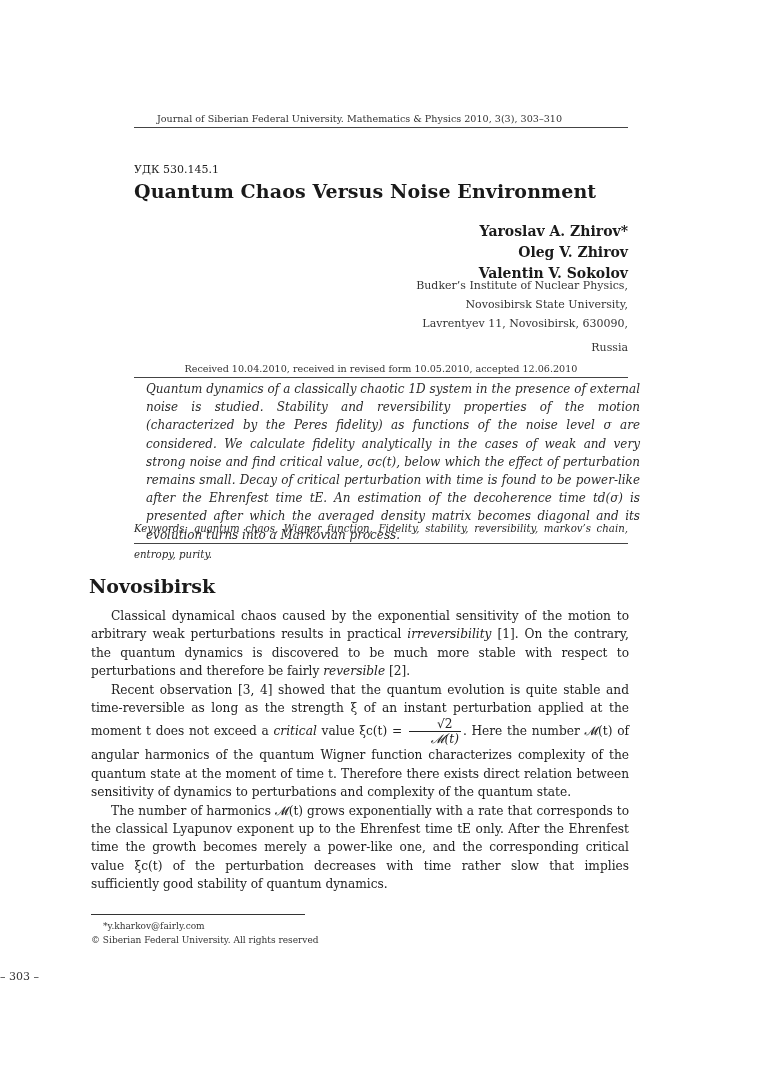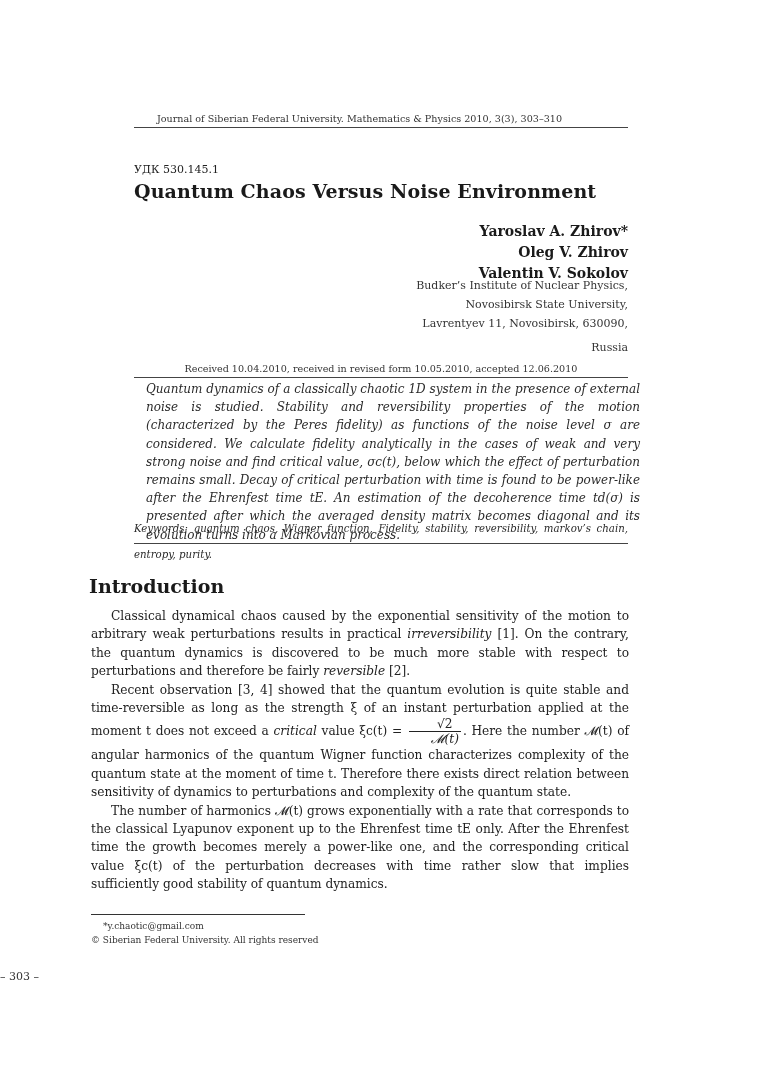--- a/index.html
+++ b/index.html
@@ -64,27 +64,27 @@
   <div class="country">Russia</div>
 </div>
 
 <div class="abs received">Received 10.04.2010, received in revised form 10.05.2010, accepted 12.06.2010</div>
 <div class="rule" style="top:377px;"></div>
 
 <div class="abs abstract">Quantum dynamics of a classically chaotic 1D system in the presence of external noise is studied. Stability and reversibility properties of the motion (characterized by the Peres fidelity) as functions of the noise level σ are considered. We calculate fidelity analytically in the cases of weak and very strong noise and find critical value, σc(t), below which the effect of perturbation remains small. Decay of critical perturbation with time is found to be power-like after the Ehrenfest time tE. An estimation of the decoherence time td(σ) is presented after which the averaged density matrix becomes diagonal and its evolution turns into a Markovian process.</div>
 <div class="abs keywords">Keywords: quantum chaos, Wigner function, Fidelity, stability, reversibility, markov’s chain, entropy, purity.</div>
 <div class="rule" style="top:543px;"></div>
 
-<div class="abs section">Introduction</div>
+<div class="abs section">Novosibirsk</div>
 
 <div class="abs body">
   <p><span>Classical dynamical chaos caused by the exponential sensitivity of the motion to arbitrary weak perturbations results in practical </span><em>irreversibility</em><span> [1]. On the contrary, the quantum dynamics is discovered to be much more stable with respect to perturbations and therefore be fairly </span><em>reversible</em><span> [2].</span></p>
   <p><span>Recent observation [3, 4] showed that the quantum evolution is quite stable and time-reversible as long as the strength ξ of an instant perturbation applied at the moment t does not exceed a </span><em>critical</em><span> value ξc(t) = </span><span class="frac"><span class="num">√2</span><span class="den">𝓜(t)</span></span><span>. Here the number 𝓜(t) of angular harmonics of the quantum Wigner function characterizes complexity of the quantum state at the moment of time t. Therefore there exists direct relation between sensitivity of dynamics to perturbations and complexity of the quantum state.</span></p>
   <p>The number of harmonics 𝓜(t) grows exponentially with a rate that corresponds to the classical Lyapunov exponent up to the Ehrenfest time tE only. After the Ehrenfest time the growth becomes merely a power-like one, and the corresponding critical value ξc(t) of the perturbation decreases with time rather slow that implies sufficiently good stability of quantum dynamics.</p>
 </div>
 
 <div class="abs fnrule"></div>
 <div class="abs footnote">
-  <div class="fn1">*y.chaotic@gmail.com</div>
+  <div class="fn1">*y.kharkov@fairly.com</div>
   <div>© Siberian Federal University. All rights reserved</div>
 </div>
 
 <div class="abs pagenum">– 303 –</div>
 
 </body></html>

